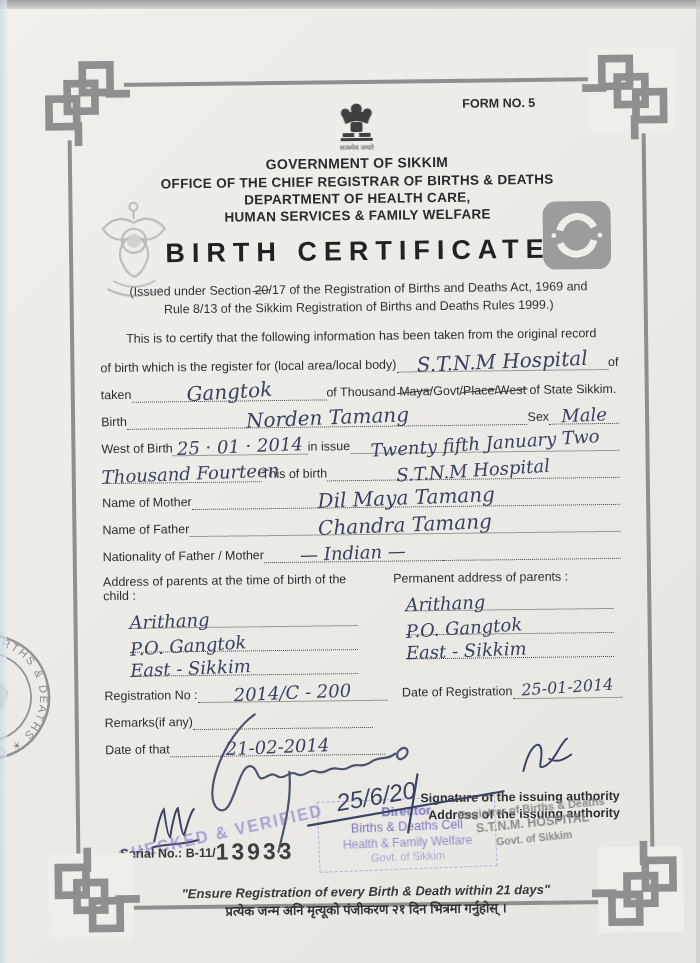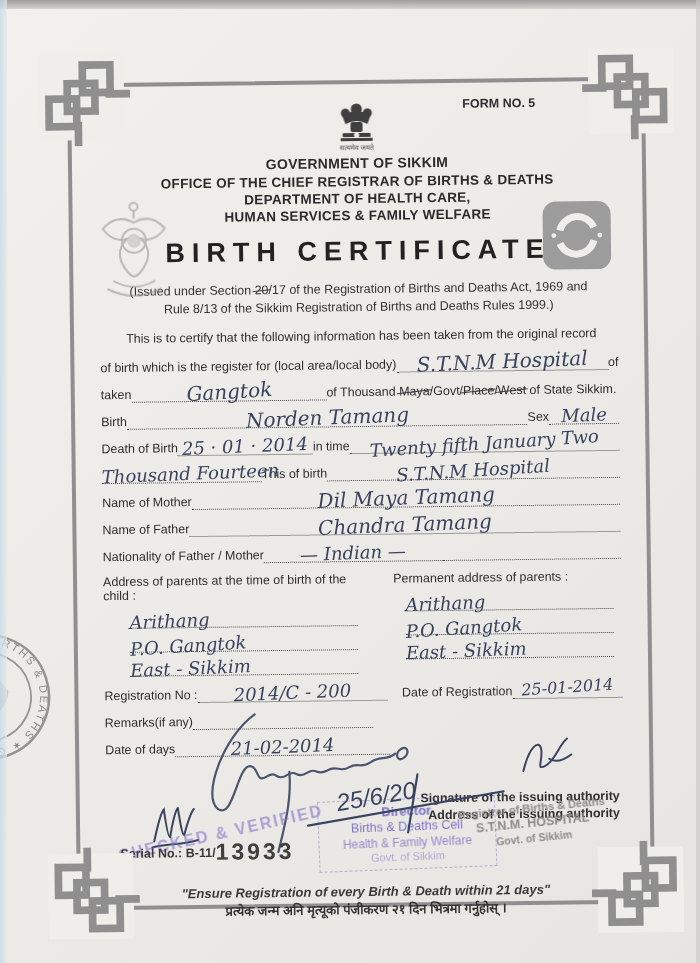--- a/index.html
+++ b/index.html
@@ -236,25 +236,25 @@
         <span class="fill">
           <span class="hw big">Norden Tamang</span>
         </span>
         <span class="lbl">Sex</span>
         <span class="fill short" style="width:70px">
           <span class="hw">Male</span>
         </span>
       </div>
 
       <div class="row">
-        <span class="lbl">Death of Birth</span>
+        <span class="lbl">West of Birth</span>
         <span class="fill short" style="width:135px">
           <span class="hw">25 · 01 · 2014</span>
         </span>
-        <span class="lbl">in time</span>
+        <span class="lbl">in issue</span>
         <span class="fill">
           <span class="hw r2">Twenty fifth January Two</span>
         </span>
       </div>
 
       <div class="row">
         <span class="fill short" style="width:160px">
           <span class="hw">Thousand Fourteen</span>
         </span>
         <span class="lbl">This of birth</span>
@@ -325,21 +325,21 @@
       </div>
 
       <div class="row">
         <span class="lbl">Remarks(if any)</span>
         <span class="fill short" style="width:180px">
           <span class="hw"></span>
         </span>
       </div>
 
       <div class="row">
-        <span class="lbl">Date of days</span>
+        <span class="lbl">Date of that</span>
         <span class="fill short" style="width:215px">
           <span class="hw">21-02-2014</span>
         </span>
       </div>
 
       <div class="sig-zone">
         <svg class="big-sig" width="300" height="150" viewBox="0 0 300 150">
           <g stroke="#3a4460" stroke-width="2.2" fill="none" opacity=".9" stroke-linecap="round">
             <path d="M62,6 C30,28 8,88 24,100 C40,112 44,54 58,58 C66,60 62,76 74,68 C84,62 82,74 94,67 C104,61 102,72 114,65 C124,59 122,69 134,63 C144,57 146,66 156,60 C164,55 168,62 178,55 C186,49 194,54 202,47"></path>
             <path d="M96,64 C98,94 90,120 84,144"></path>

